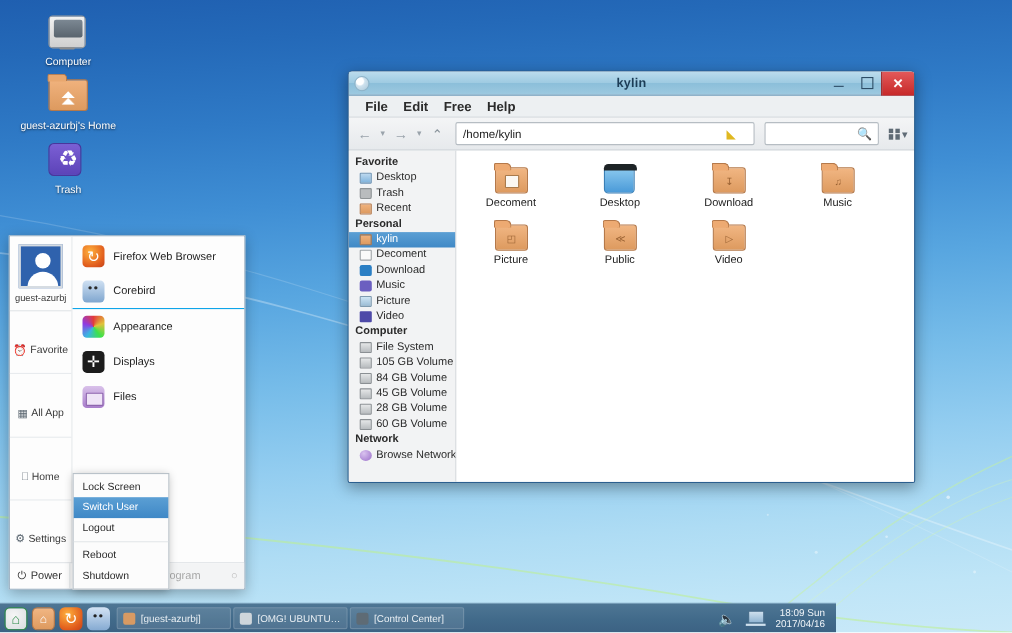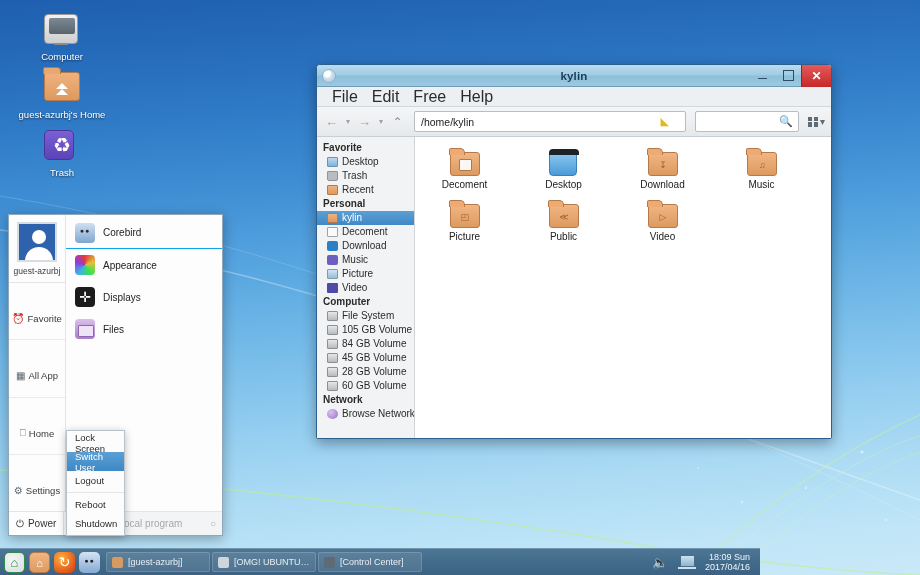--- a/index.html
+++ b/index.html
@@ -143,21 +143,21 @@
     border-left: 1px solid #9e2020;
   }
 
   #fm-menubar {
     height: 20px; flex: 0 0 20px;
     background: #edf0f2;
     border-bottom: 1px solid #d2d7db;
     display: flex; align-items: center; padding-left: 8px;
   }
   #fm-menubar .mi {
-    padding: 12px 7px; font-size: 16px; color: #2b2b2b; cursor: default;
+    padding: 12px 7px; font-size: 12px; color: #2b2b2b; cursor: default; font-weight: bold;
   }
 
   #fm-toolbar {
     height: 30px; flex: 0 0 30px;
     background: linear-gradient(#f4f5f6, #e6e9ec);
     border-bottom: 1px solid #c8ced3;
     display: flex; align-items: center; padding: 0 6px; gap: 2px;
   }
   .tbtn {
     width: 17px; height: 20px;
@@ -364,21 +364,21 @@
     flex: 1 1 auto; height: 100%;
     display: flex; align-items: center; padding: 0 6px;
     font-size: 10px; color: #a8a8a8;
     background: #f3f4f5;
   }
   #sm-search .mag { margin-left: auto; color: #b6b6b6; font-size: 10px; }
 
   
   #power-menu {
     position: absolute; left: 66px; top: 430px;
-    width: 59px;
+    width: 88px;
     background: #fcfcfc;
     border: 1px solid #b9c2c9;
     box-shadow: 0 2px 8px rgba(0,0,0,.28);
     z-index: 40;
     padding: 2px 0;
   }
   .pm-item {
     height: 19px; display: flex; align-items: center;
     padding-left: 8px; font-size: 9.5px; color: #2a2a2a; cursor: default;
   }
@@ -686,20 +686,24 @@
           <span class="tab-ico">⎕</span>
           <span>Home</span>
         </div>
         <div class="sm-tab">
           <span class="tab-ico">⚙</span>
           <span>Settings</span>
         </div>
       </div>
 
       <div id="sm-right">
+        <div class="app-row">
+          <span class="app-ico a-firefox"></span>
+          <span class="app-lbl">Firefox Web Browser</span>
+        </div>
         <div class="app-row div">
           <span class="app-ico a-corebird"></span>
           <span class="app-lbl">Corebird</span>
         </div>
         <div class="app-row">
           <span class="app-ico a-appearance"></span>
           <span class="app-lbl">Appearance</span>
         </div>
         <div class="app-row">
           <span class="app-ico a-displays"></span>

